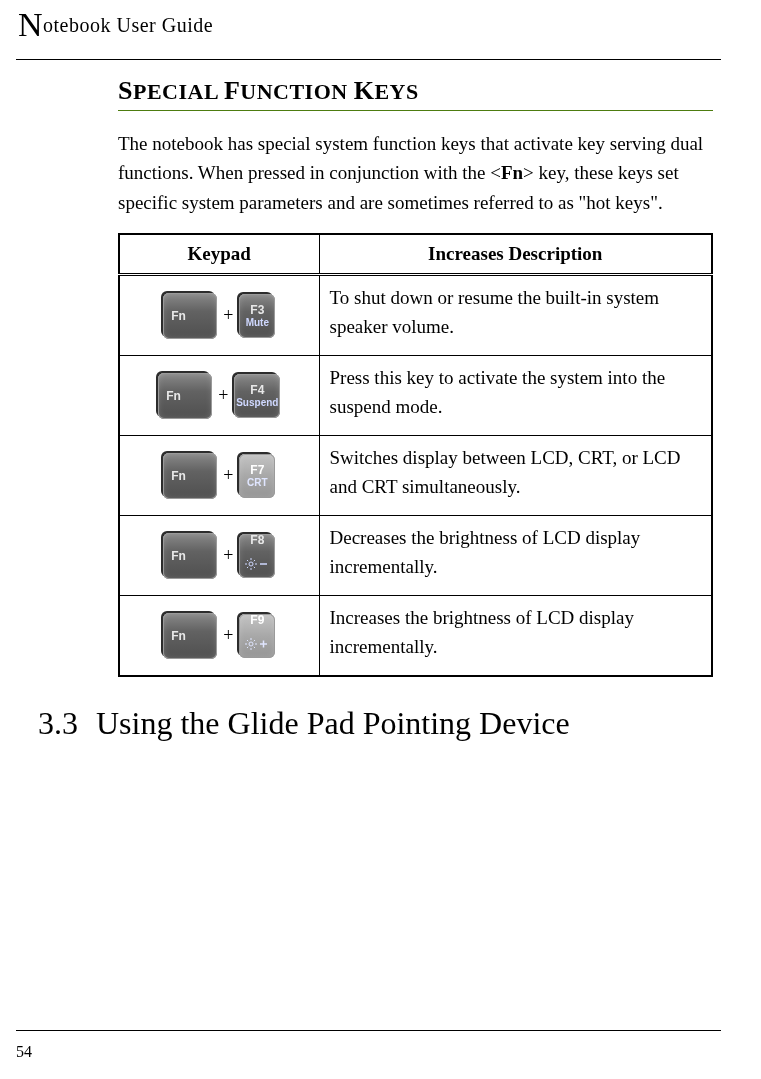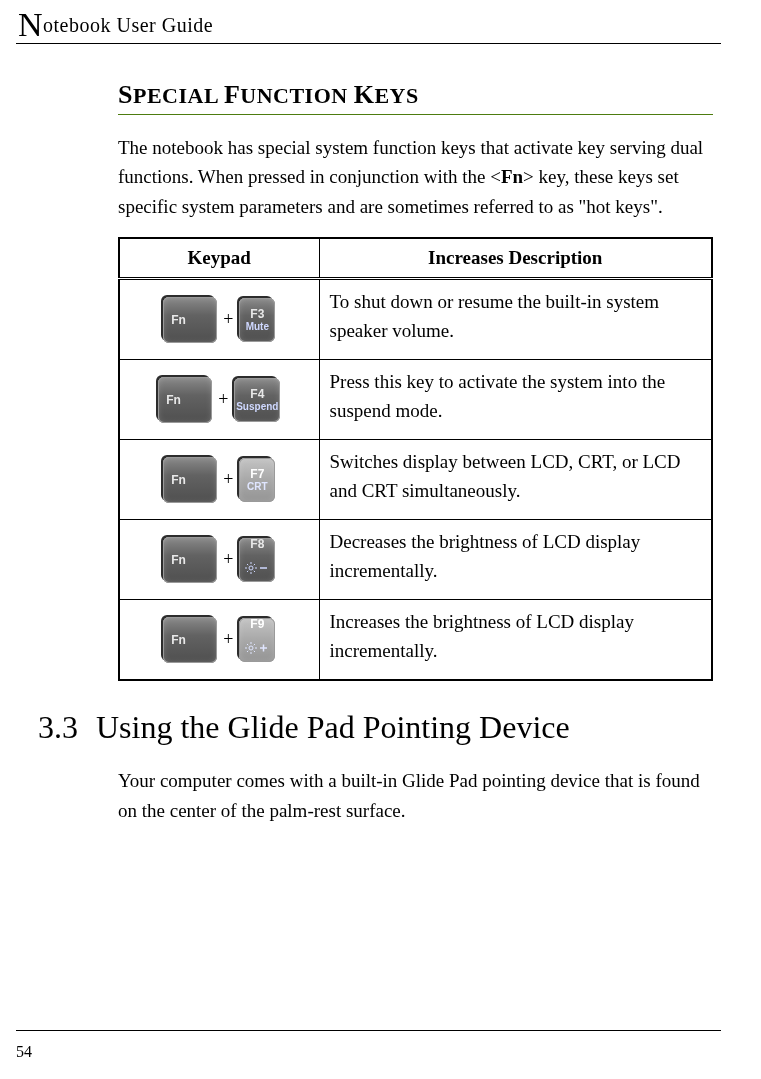--- a/index.html
+++ b/index.html
@@ -1,18 +1,18 @@
 <!DOCTYPE html>
 <html><head>
 <meta charset="utf-8">
 <style>
   * { box-sizing: border-box; margin: 0; padding: 0; }
   html, body { width: 761px; height: 1079px; background: #fff; font-family: Garamond, "Times New Roman", Georgia, serif; color: #000; }
   .page { width: 761px; height: 1079px; position: relative; padding: 14px 40px 0 16px; }
-  .running-head { font-size: 20px; letter-spacing: 0.5px; padding-bottom: 6px; border-bottom: 1px solid #000; margin-bottom: 36px; padding-left: 2px; }
+  .running-head { font-size: 20px; letter-spacing: 0.5px; padding-bottom: 22px; border-bottom: 1px solid #000; margin-bottom: 16px; padding-left: 2px; }
   .running-head .dropcap { font-size: 34px; line-height: 20px; vertical-align: -4px; }
   .content { padding-left: 102px; padding-right: 8px; }
   .heading { font-weight: bold; font-size: 22px; font-variant: small-caps; letter-spacing: 0.5px; padding-bottom: 4px; border-bottom: 1px solid #4d7c0f; margin-bottom: 18px; }
   .heading .cap { font-size: 26px; }
   .para { font-size: 19px; line-height: 1.55; margin-bottom: 16px; }
   .bold { font-weight: bold; }
   table.fn { width: 100%; border-collapse: collapse; border: 2px solid #000; margin-top: 12px; margin-bottom: 28px; }
   table.fn th { font-weight: bold; font-size: 19px; text-align: center; padding: 8px 4px; border: 1px solid #000; border-bottom: 3px double #000; }
   table.fn td { border: 1px solid #000; vertical-align: top; font-size: 19px; line-height: 1.5; padding: 8px 10px 14px 10px; }
   table.fn td.keycell { width: 200px; text-align: center; vertical-align: middle; padding: 10px 6px; }
@@ -168,18 +168,17 @@
           <td>Increases the brightness of LCD display incrementally.</td>
         </tr>
       </tbody>
     </table>
 
     <div class="sec">
       <span class="num">3.3</span>
       <span class="title">Using the Glide Pad Pointing Device</span>
     </div>
 
-    <p class="para">Your computer comes with a built-in Glide Pad pointing device that is found on the center of the palm-rest surface.</p>
   </div>
 
   <div class="footer-rule"></div>
   <div class="pagenum">54</div>
 </div>
 
 </body></html>

